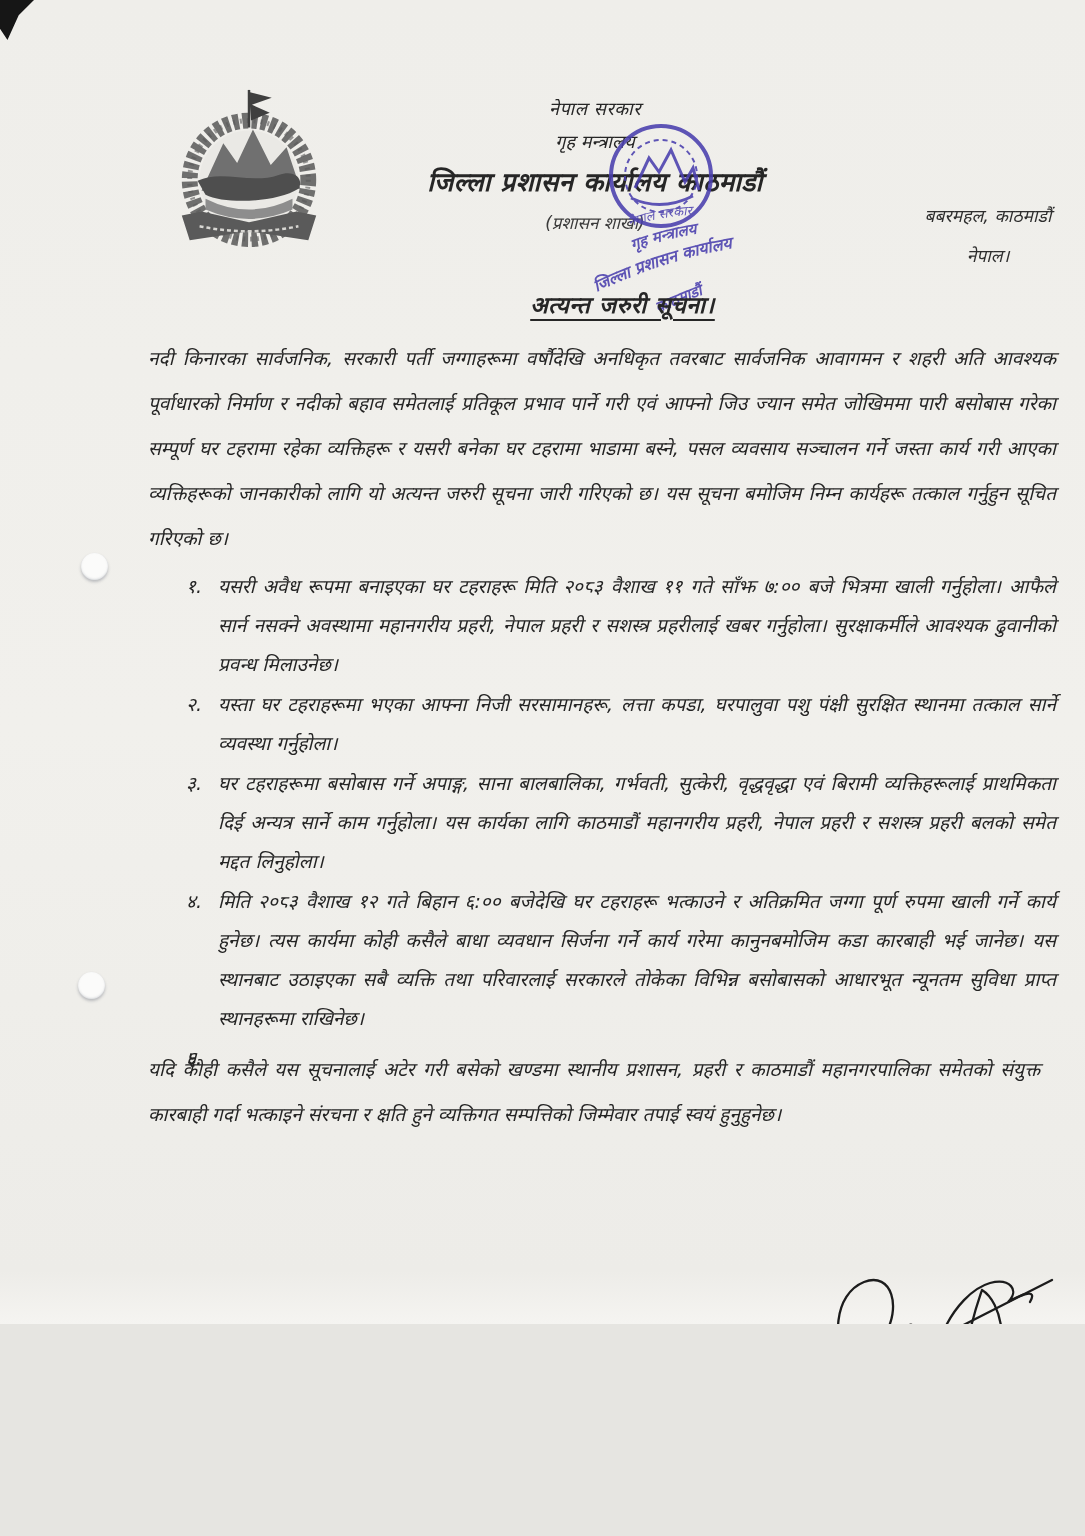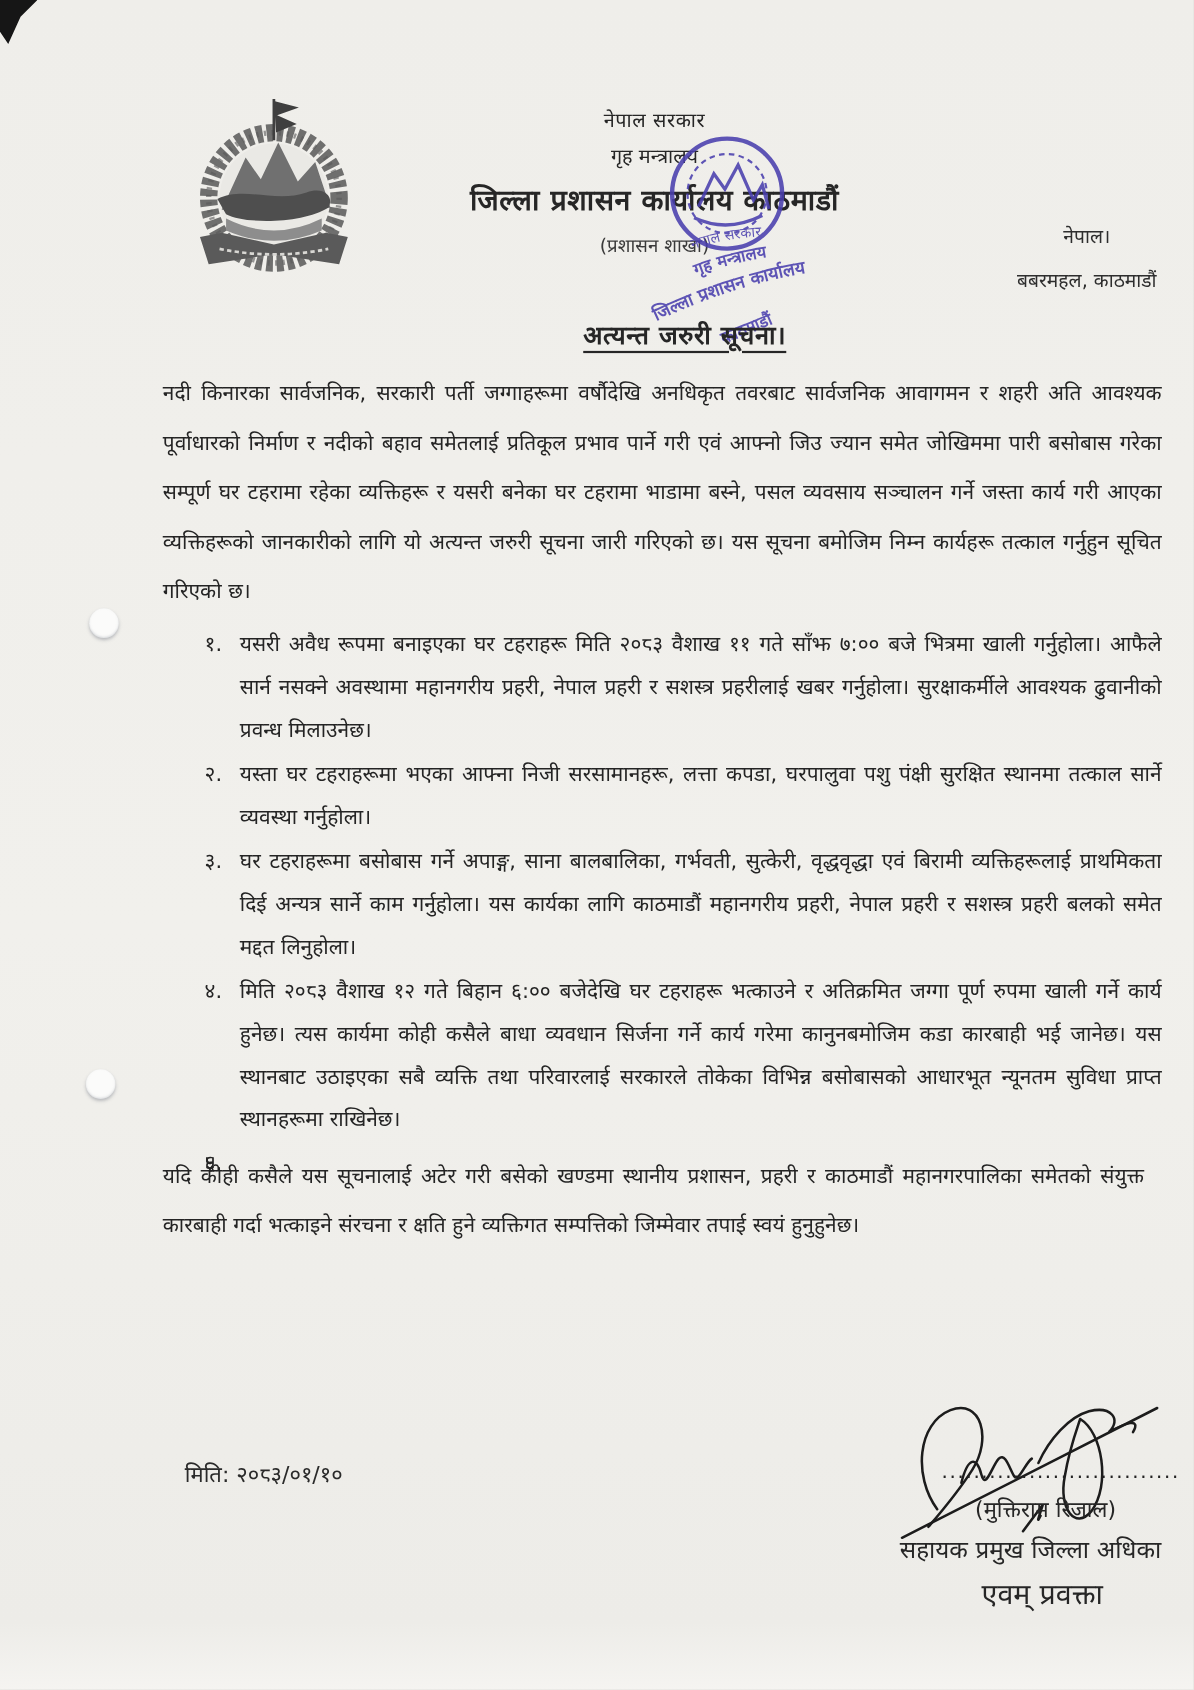--- a/index.html
+++ b/index.html
@@ -1,20 +1,21 @@
 <!DOCTYPE html>
 <html lang="ne"><head>
 <meta charset="utf-8">
 <style>
   html,body{margin:0;padding:0;}
   body{width:1085px;height:1536px;background:#e6e5e1;font-family:"DejaVu Sans",sans-serif;}
   .paper{
-    position:relative;width:1085px;height:1536px;overflow:hidden;
+    position:relative;width:1085px;height:1324px;overflow:hidden;
     background:linear-gradient(180deg,#efeeea 0%,#f1f0ec 55%,#edece8 96%,#f5f4f1 100%);
     color:#262626;
+    font-style:italic;
   }
   
   .corner-mark{position:absolute;left:0;top:0;width:34px;height:40px;background:#161616;
     clip-path:polygon(0 0,100% 0,55% 38%,22% 100%,0 72%);}
   .punch-hole{position:absolute;width:27px;height:27px;border-radius:50%;background:#fbfbfa;
     box-shadow:0 2px 3px rgba(120,125,135,.45), inset 0 -1px 2px rgba(160,165,175,.35);}
   .hole-1{left:81px;top:553px;}
   .hole-2{left:78px;top:972px;}
 
   
@@ -72,22 +73,22 @@
   </svg>
 
   <div class="head-col">
     <div class="gov-line">नेपाल सरकार</div>
     <div class="ministry-line">गृह मन्त्रालय</div>
     <div class="office-line">जिल्ला प्रशासन कार्यालय काठमाडौं</div>
     <div class="branch-line">(प्रशासन शाखा)</div>
   </div>
 
   <div class="address">
+    <div>बबरमहल, काठमाडौं</div>
     <div>नेपाल।</div>
-    <div>बबरमहल, काठमाडौं</div>
   </div>
 
   <svg class="stamp" viewBox="0 0 232 212">
     <g stroke="#4a3fae" fill="none">
       <circle cx="116" cy="60" r="50" stroke-width="4"></circle>
       <circle cx="116" cy="60" r="36" stroke-width="2" stroke-dasharray="5 4"></circle>
       <path d="M90 72 L104 42 L114 56 L126 34 L140 66 L148 52 L154 74" stroke-width="3"></path>
       <path d="M86 82 Q116 96 148 80" stroke-width="3"></path>
     </g>
     <defs>

